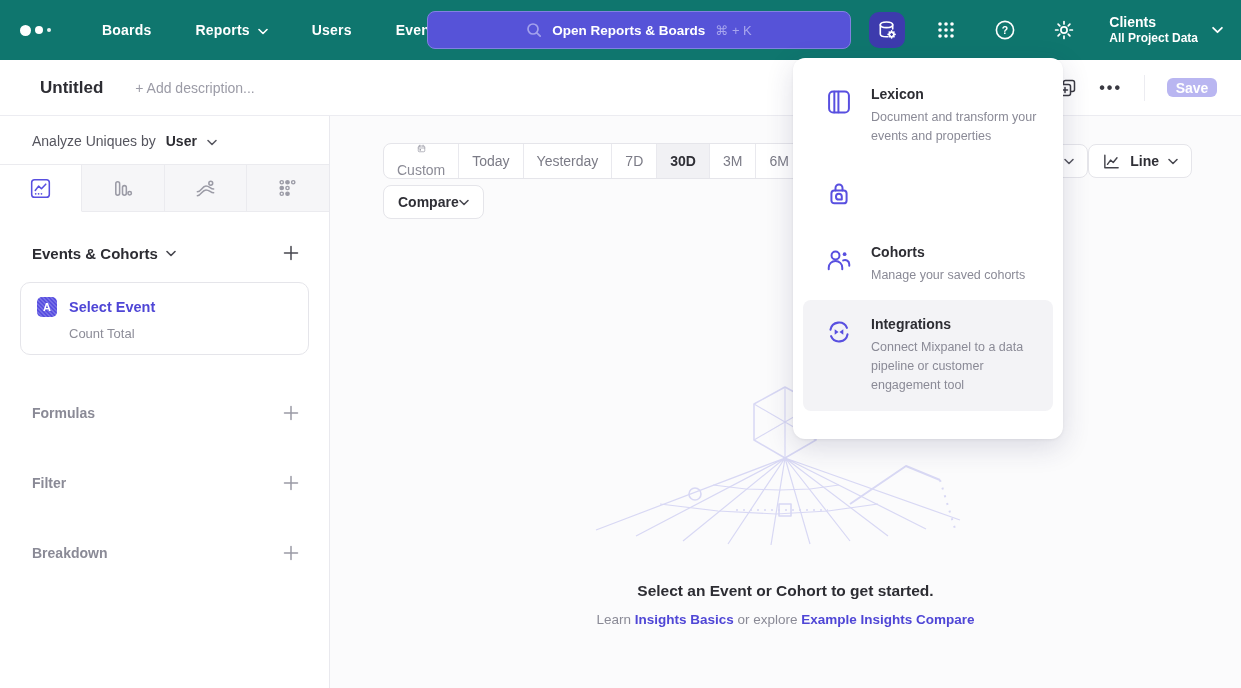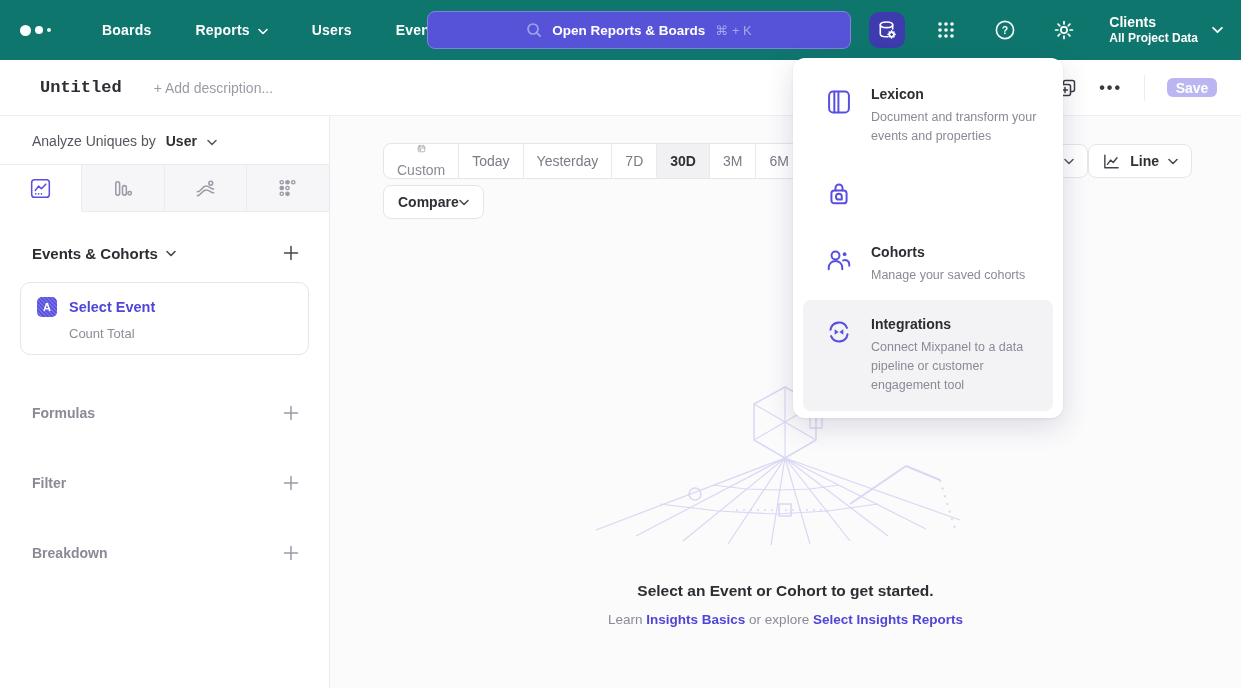--- a/index.html
+++ b/index.html
@@ -31,21 +31,21 @@
     align-items:center; justify-content:center; color:#fff; cursor:pointer; }
   .nav-icon-btn.active { background:#3d3bad; }
   .project-sel { display:flex; align-items:center; gap:14px; cursor:pointer; margin-left:4px; }
   .project-txt { display:flex; flex-direction:column; line-height:1.3; }
   .project-txt .p1 { color:#fff; font-size:14px; font-weight:700; }
   .project-txt .p2 { color:#fff; font-size:12px; font-weight:700; }
 
   
   .report-header { position:absolute; left:0; top:60px; width:1241px; height:56px;
     background:#fff; border-bottom:1px solid #ececf1; display:flex; align-items:center; z-index:5; }
-  .report-title { margin-left:40px; font-size:17px; font-weight:700; color:#2d2d33;font-family:Liberation Mono, monospace; }
+  .report-title { margin-left:40px; font-size:17px; font-weight:700; color:#2d2d33; }
   .report-desc { margin-left:32px; font-size:14px; color:#9b9ba6; cursor:text; }
   .header-right { position:absolute; right:24px; display:flex; align-items:center; gap:22px; }
   .h-icon { color:#3a3a42; display:flex; cursor:pointer; }
   .dots3 { color:#3a3a42; font-size:16px; letter-spacing:2px; font-weight:700; cursor:pointer; }
   .vdiv { width:1px; height:26px; background:#ececf1; }
   .save-btn { width:50px; height:19px; background:#b9b6f1; color:#fff; border:none;
     border-radius:6px; font-size:14px; font-weight:700; font-family:inherit; }
 
   
   .sidebar { position:absolute; left:0; top:116px; width:330px; height:572px;
@@ -111,21 +111,21 @@
   .illustration { position:absolute; left:258px; top:266px; z-index:0; }
   .empty-title { position:absolute; left:0; right:0; top:466px; text-align:center;
     font-size:15.5px; font-weight:700; color:#2d2d33; z-index:3; }
   .empty-sub { position:absolute; left:0; right:0; top:496px; text-align:center;
     font-size:13.5px; color:#8a8a96; z-index:3; }
   .empty-sub a { color:#4f46d6; font-weight:700; text-decoration:none; cursor:pointer; }
 
   
   .panel { position:absolute; left:793px; top:58px; width:270px; background:#fff;
     border-radius:12px; box-shadow:0 8px 28px rgba(45,45,95,.16), 0 1px 3px rgba(0,0,0,.06);
-    z-index:60; padding:12px 10px 7px 10px; }
+    z-index:60; padding:12px 10px 28px 10px; }
   .menu-item { display:flex; gap:18px; padding:16px 10px 16px 22px; border-radius:8px; cursor:pointer; }
   .menu-item.hover { background:#f3f3f6; }
   .menu-item .mi-icon { color:#584fe0; flex:0 0 auto; margin-top:2px; }
   .mi-text { width:186px; }
   .mi-title-row { display:flex; align-items:center; gap:8px; }
   .mi-title { font-size:14px; font-weight:700; color:#2d2d33; }
   .mi-badge { background:#847ce8; color:#fff; font-size:9px; font-weight:700;
     letter-spacing:.6px; padding:3px 6px; border-radius:4px; }
   .mi-badge:empty { display:none; }
   .mi-desc { margin-top:6px; font-size:12.5px; line-height:1.5; color:#8a8a96; }
@@ -393,21 +393,21 @@
     <circle cx="107" cy="112" r="6" stroke-width="1.6"></circle>
     <rect x="191" y="122" width="12" height="12" stroke-width="1.6"></rect>
     <line x1="148" y1="128" x2="240" y2="128" stroke-dasharray="2,5" stroke-width="1.6"></line>
 
     <polyline points="262,122 318,84 352,98" stroke-width="2"></polyline>
     <line x1="352" y1="98" x2="368" y2="150" stroke-dasharray="2,6" stroke-width="2"></line>
   </svg>
 
   <div class="empty-title">Select an Event or Cohort to get started.</div>
   <div class="empty-sub">
-    <span>Learn </span><a>Insights Basics</a><span> or explore </span><a>Select Insights Reports</a>
+    <span>Learn </span><a>Insights Basics</a><span> or explore </span><a>Example Insights Compare</a>
   </div>
 </div>
 
 <div class="panel">
 
   <div class="menu-item">
     <span class="mi-icon">
       <svg width="28" height="28" viewBox="0 0 24 24" fill="none" stroke="currentColor" stroke-width="1.7" stroke-linecap="round">
         <rect x="3.5" y="3" width="17" height="18" rx="3.5"></rect>
         <path d="M8,3.3 v17.4 M11.5,3.3 v17.4"></path>

